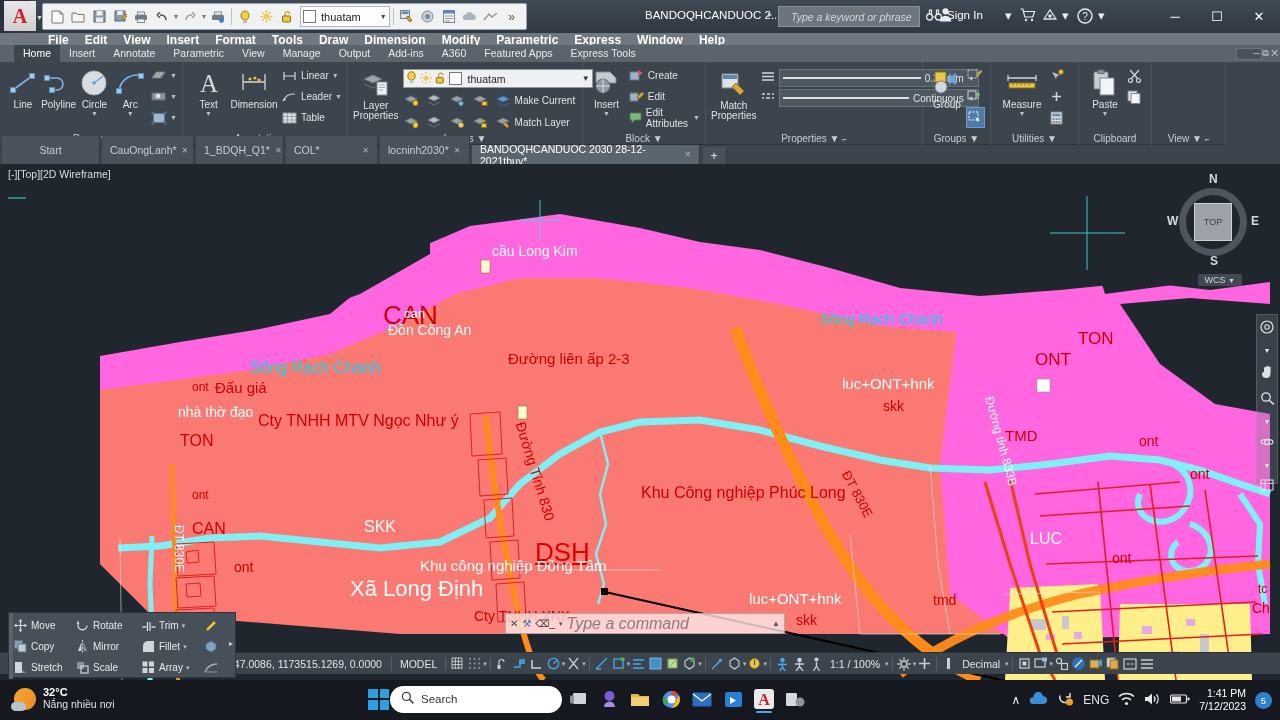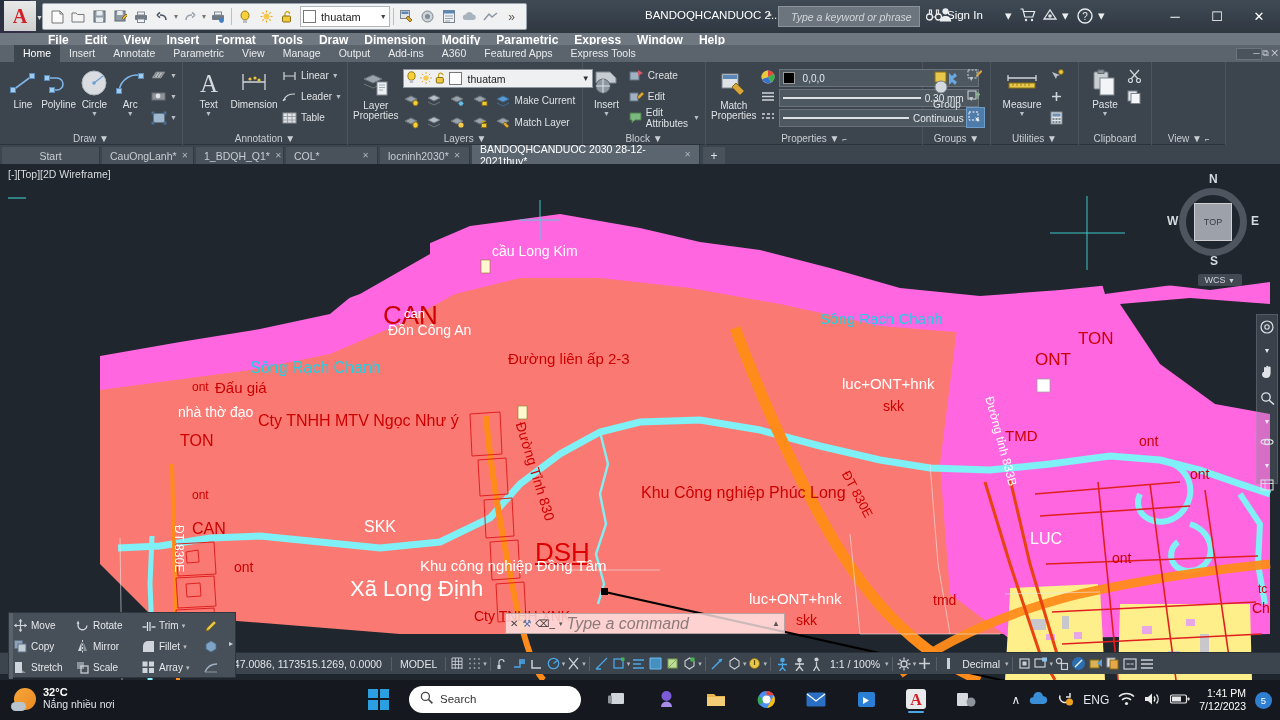--- a/index.html
+++ b/index.html
@@ -125,21 +125,21 @@
   .prop-ctl .nm { font-size:10px; color:#e4e8eb; flex:1; text-align:center;}
   .prop-ctl .sw { width:12px;height:12px;background:#000;border:1px solid #999;}
   .prop-line { flex:1; height:2px; background:#dde1e4; }
 
   
   .doctabs {
     position:absolute; top:145px; left:0; width:1280px; height:19px;
     background:#3c444d; display:flex; align-items:flex-end;
   }
   .dtab {
-    height:17px; display:flex; align-items:center; gap:5px;
+    height:28px; display:flex; align-items:center; gap:5px;
     padding:0 8px; font-size:10.5px; color:#c8cdd2;
     background:#49525b; border-right:1px solid #333a41; cursor:pointer;
     margin-left:2px;
   }
   .dtab.active { background:#5b656f; color:#fff; height:19px;}
   .dtab .x { font-size:8px; color:#aeb4ba; }
   .dtab-add { width:22px;height:17px;display:flex;align-items:center;justify-content:center;
      background:#49525b;color:#dfe3e6;font-size:12px;margin-left:3px;cursor:pointer;}
 
   
@@ -214,21 +214,21 @@
     position:absolute; top:680px; left:0; width:1280px; height:40px;
     background:#15191f; display:flex; align-items:center;
   }
   .weather { position:absolute; left:14px; top:6px; display:flex; align-items:center; gap:7px;}
   .weather .wi { width:22px;height:22px;border-radius:50%;
     background:linear-gradient(135deg,#f7a63a,#eb8a22); position:relative;}
   .weather .wc { position:absolute; left:-3px; bottom:-1px; width:15px;height:9px;
     background:#b9c4cf; border-radius:6px;}
   .weather .wt1 { font-size:11px; color:#fff; font-weight:bold; line-height:12px;}
   .weather .wt2 { font-size:10.5px; color:#dfe3e7; line-height:13px;}
-  .tb-center { position:absolute; left:368px; top:4px; display:flex; align-items:center; gap:20px;}
+  .tb-center { position:absolute; left:368px; top:4px; display:flex; align-items:center; gap:1px;}
   .winlogo { width:21px;height:21px; display:grid; grid-template-columns:1fr 1fr;
     grid-template-rows:1fr 1fr; gap:2px; cursor:pointer;}
   .winlogo i { background:#2b9fe0; display:block; }
   .tsearch { width:172px;height:27px;border-radius:14px;background:#fff;
     display:flex;align-items:center;gap:7px;padding:0 11px; cursor:pointer;}
   .tsearch .q { font-size:12px;color:#444; }
   .tsearch .st { font-size:11.5px;color:#333; }
   .tb-app { width:30px;height:30px;display:flex;align-items:center;justify-content:center;
     cursor:pointer; position:relative;}
   .tray { position:absolute; right:8px; top:0; height:40px; display:flex; align-items:center; gap:9px;}
@@ -751,36 +751,20 @@
                 <rect x="4" y="3" width="14" height="4" fill="#5a87b8"></rect>
                 <path d="M13 15l8 8 4-4-8-8z" fill="#d9a63c" stroke="#8a6a19"></path>
               </svg>
           </div>
           <div class="lb" style="line-height:10px">
             <div>Match</div>
             <div>Properties</div>
           </div>
         </div>
         <div style="display:flex;flex-direction:column;margin-left:4px;padding-top:2px">
-          <div style="display:flex;align-items:center;gap:4px">
-            <span>
-              <svg width="14" height="14" viewBox="0 0 14 14">
-                  <circle cx="7" cy="7" r="6.5" fill="#ccc"></circle>
-                  <path d="M7 7L7 0.5A6.5 6.5 0 0113 4z" fill="#e04a3a"></path>
-                  <path d="M7 7l6-3A6.5 6.5 0 0110 12.5z" fill="#3ab04a"></path>
-                  <path d="M7 7l3 5.5A6.5 6.5 0 011 9z" fill="#3a6fd0"></path>
-                  <path d="M7 7L1 9A6.5 6.5 0 017 0.5z" fill="#e8c83a"></path>
-                </svg>
-            </span>
-            <div class="prop-ctl">
-              <span class="sw"></span>
-              <span class="nm" style="text-align:left;padding-left:4px">0,0,0</span>
-              <span class="caret">▼</span>
-            </div>
-          </div>
           <div style="display:flex;align-items:center;gap:4px">
             <span>
               <svg width="14" height="14" viewBox="0 0 14 14">
                   <path d="M1 3h12M1 6.5h12M1 10h12" stroke="#cfd5da" stroke-width="1.5"></path>
                 </svg>
             </span>
             <div class="prop-ctl">
               <span class="prop-line"></span>
               <span class="nm" style="flex:0 0 auto">0.30 mm</span>
               <span class="caret">▼</span>

